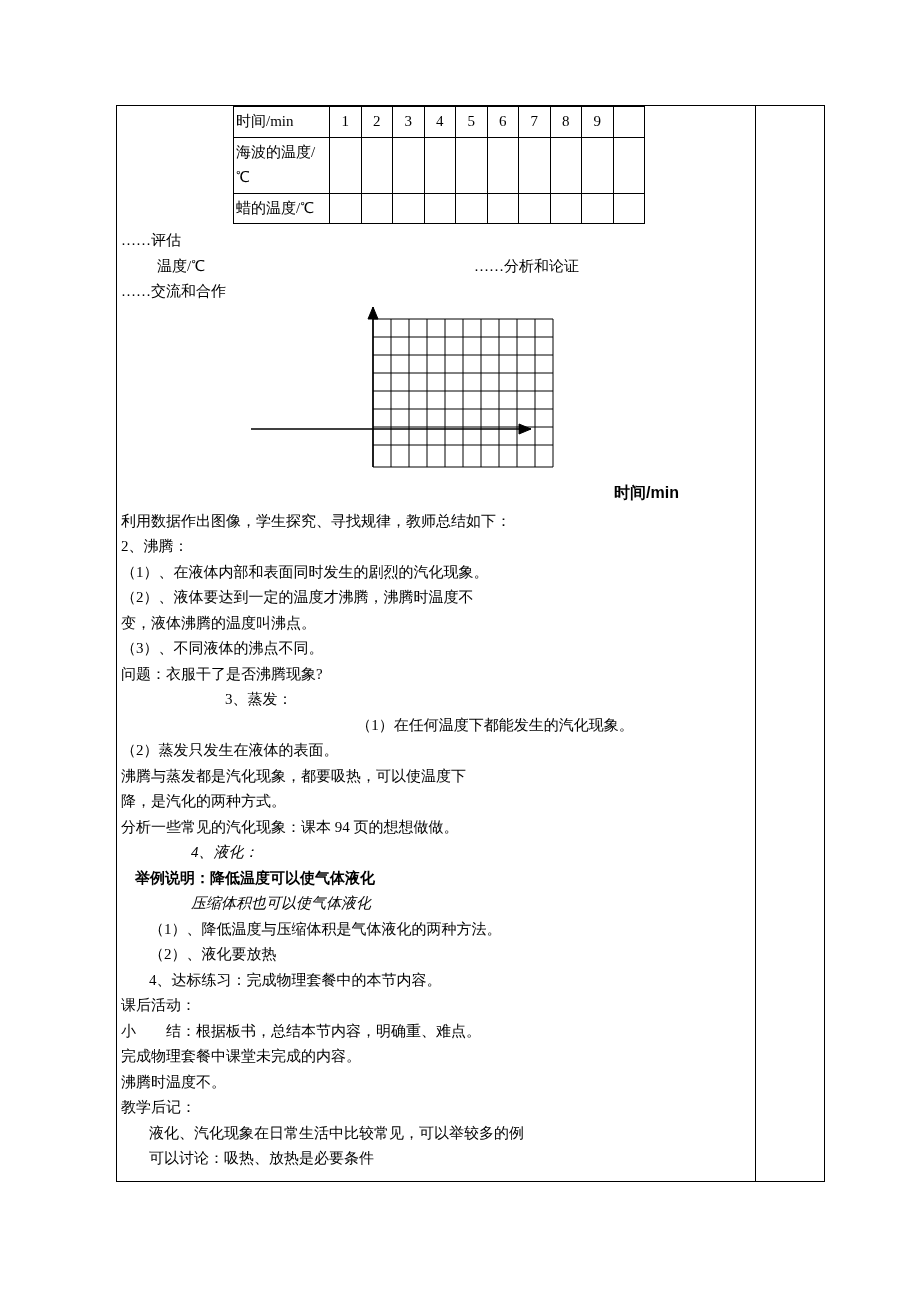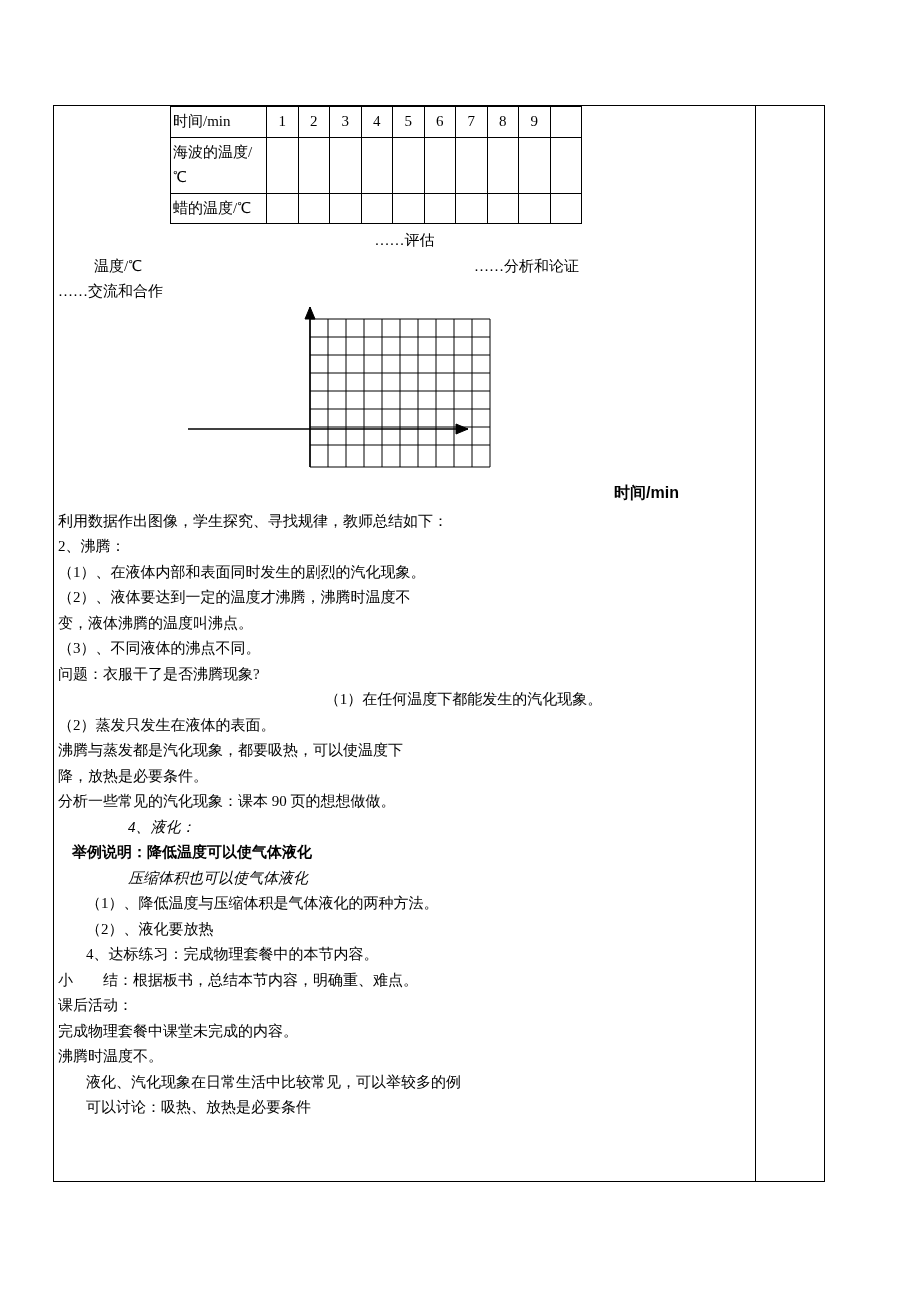--- a/index.html
+++ b/index.html
@@ -8,21 +8,21 @@
     font-family: "SimSun", "宋体", serif;
     font-size: 15px;
     line-height: 1.7;
     background: #fff;
     color: #000;
   }
   .page {
     width: 920px;
     height: 1302px;
     box-sizing: border-box;
-    padding: 105px 95px 40px 53px;
+    padding: 105px 95px 40px 116px;
     position: relative;
   }
   .outer {
     border: 1px solid #000;
     display: flex;
     height: 1075px;
   }
   .main-cell {
     flex: 1;
     border-right: 1px solid #000;
@@ -44,21 +44,20 @@
     text-align: left;
     vertical-align: top;
     padding: 2px 2px;
     box-sizing: border-box;
     height: 26px;
   }
   table.data .hdr { width: 96px; }
   table.data .num { width: 31.5px; text-align: center; }
   table.data .tall { height: 48px; }
   .center-lines {
-    text-align: center;
     margin-top: 4px;
   }
   .row-split {
     display: flex;
     justify-content: space-between;
   }
   .row-split .left { padding-left: 36px; }
   .row-split .mid { padding-right: 172px; }
   .graph-wrap {
     position: relative;
@@ -176,35 +175,37 @@
       </div>
 
       <div class="body-text">
         <p> 利用数据作出图像，学生探究、寻找规律，教师总结如下：</p>
         <p>2、沸腾：</p>
         <p>（1）、在液体内部和表面同时发生的剧烈的汽化现象。</p>
         <p>（2）、液体要达到一定的温度才沸腾，沸腾时温度不</p>
         <p>变，液体沸腾的温度叫沸点。</p>
         <p>（3）、不同液体的沸点不同。</p>
         <p>问题：衣服干了是否沸腾现象?</p>
+        <p class="indent-big">3、蒸发：</p>
         <p class="indent-big2">（1）在任何温度下都能发生的汽化现象。</p>
         <p>（2）蒸发只发生在液体的表面。</p>
         <p>沸腾与蒸发都是汽化现象，都要吸热，可以使温度下</p>
-        <p>降，放热是必要条件。</p>
-        <p>分析一些常见的汽化现象：课本 90 页的想想做做。</p>
+        <p>降，是汽化的两种方式。</p>
+        <p>分析一些常见的汽化现象：课本 94 页的想想做做。</p>
         <p class="indent-mid">4、液化：</p>
         <p class="indent-1">举例说明：降低温度可以使气体液化</p>
         <p class="indent-mid">压缩体积也可以使气体液化</p>
         <p class="indent-2">（1）、降低温度与压缩体积是气体液化的两种方法。</p>
         <p class="indent-2">（2）、液化要放热</p>
         <p class="indent-2">4、达标练习：完成物理套餐中的本节内容。</p>
+        <p>课后活动：</p>
         <p>小　　结：根据板书，总结本节内容，明确重、难点。</p>
-        <p>课后活动：</p>
         <p>完成物理套餐中课堂未完成的内容。</p>
         <p>沸腾时温度不。</p>
+        <p>教学后记：</p>
         <p class="indent-2">液化、汽化现象在日常生活中比较常见，可以举较多的例</p>
         <p class="indent-2">可以讨论：吸热、放热是必要条件</p>
       </div>
 
     </div>
     <div class="side-cell"></div>
   </div>
 </div>
 
 </body></html>

